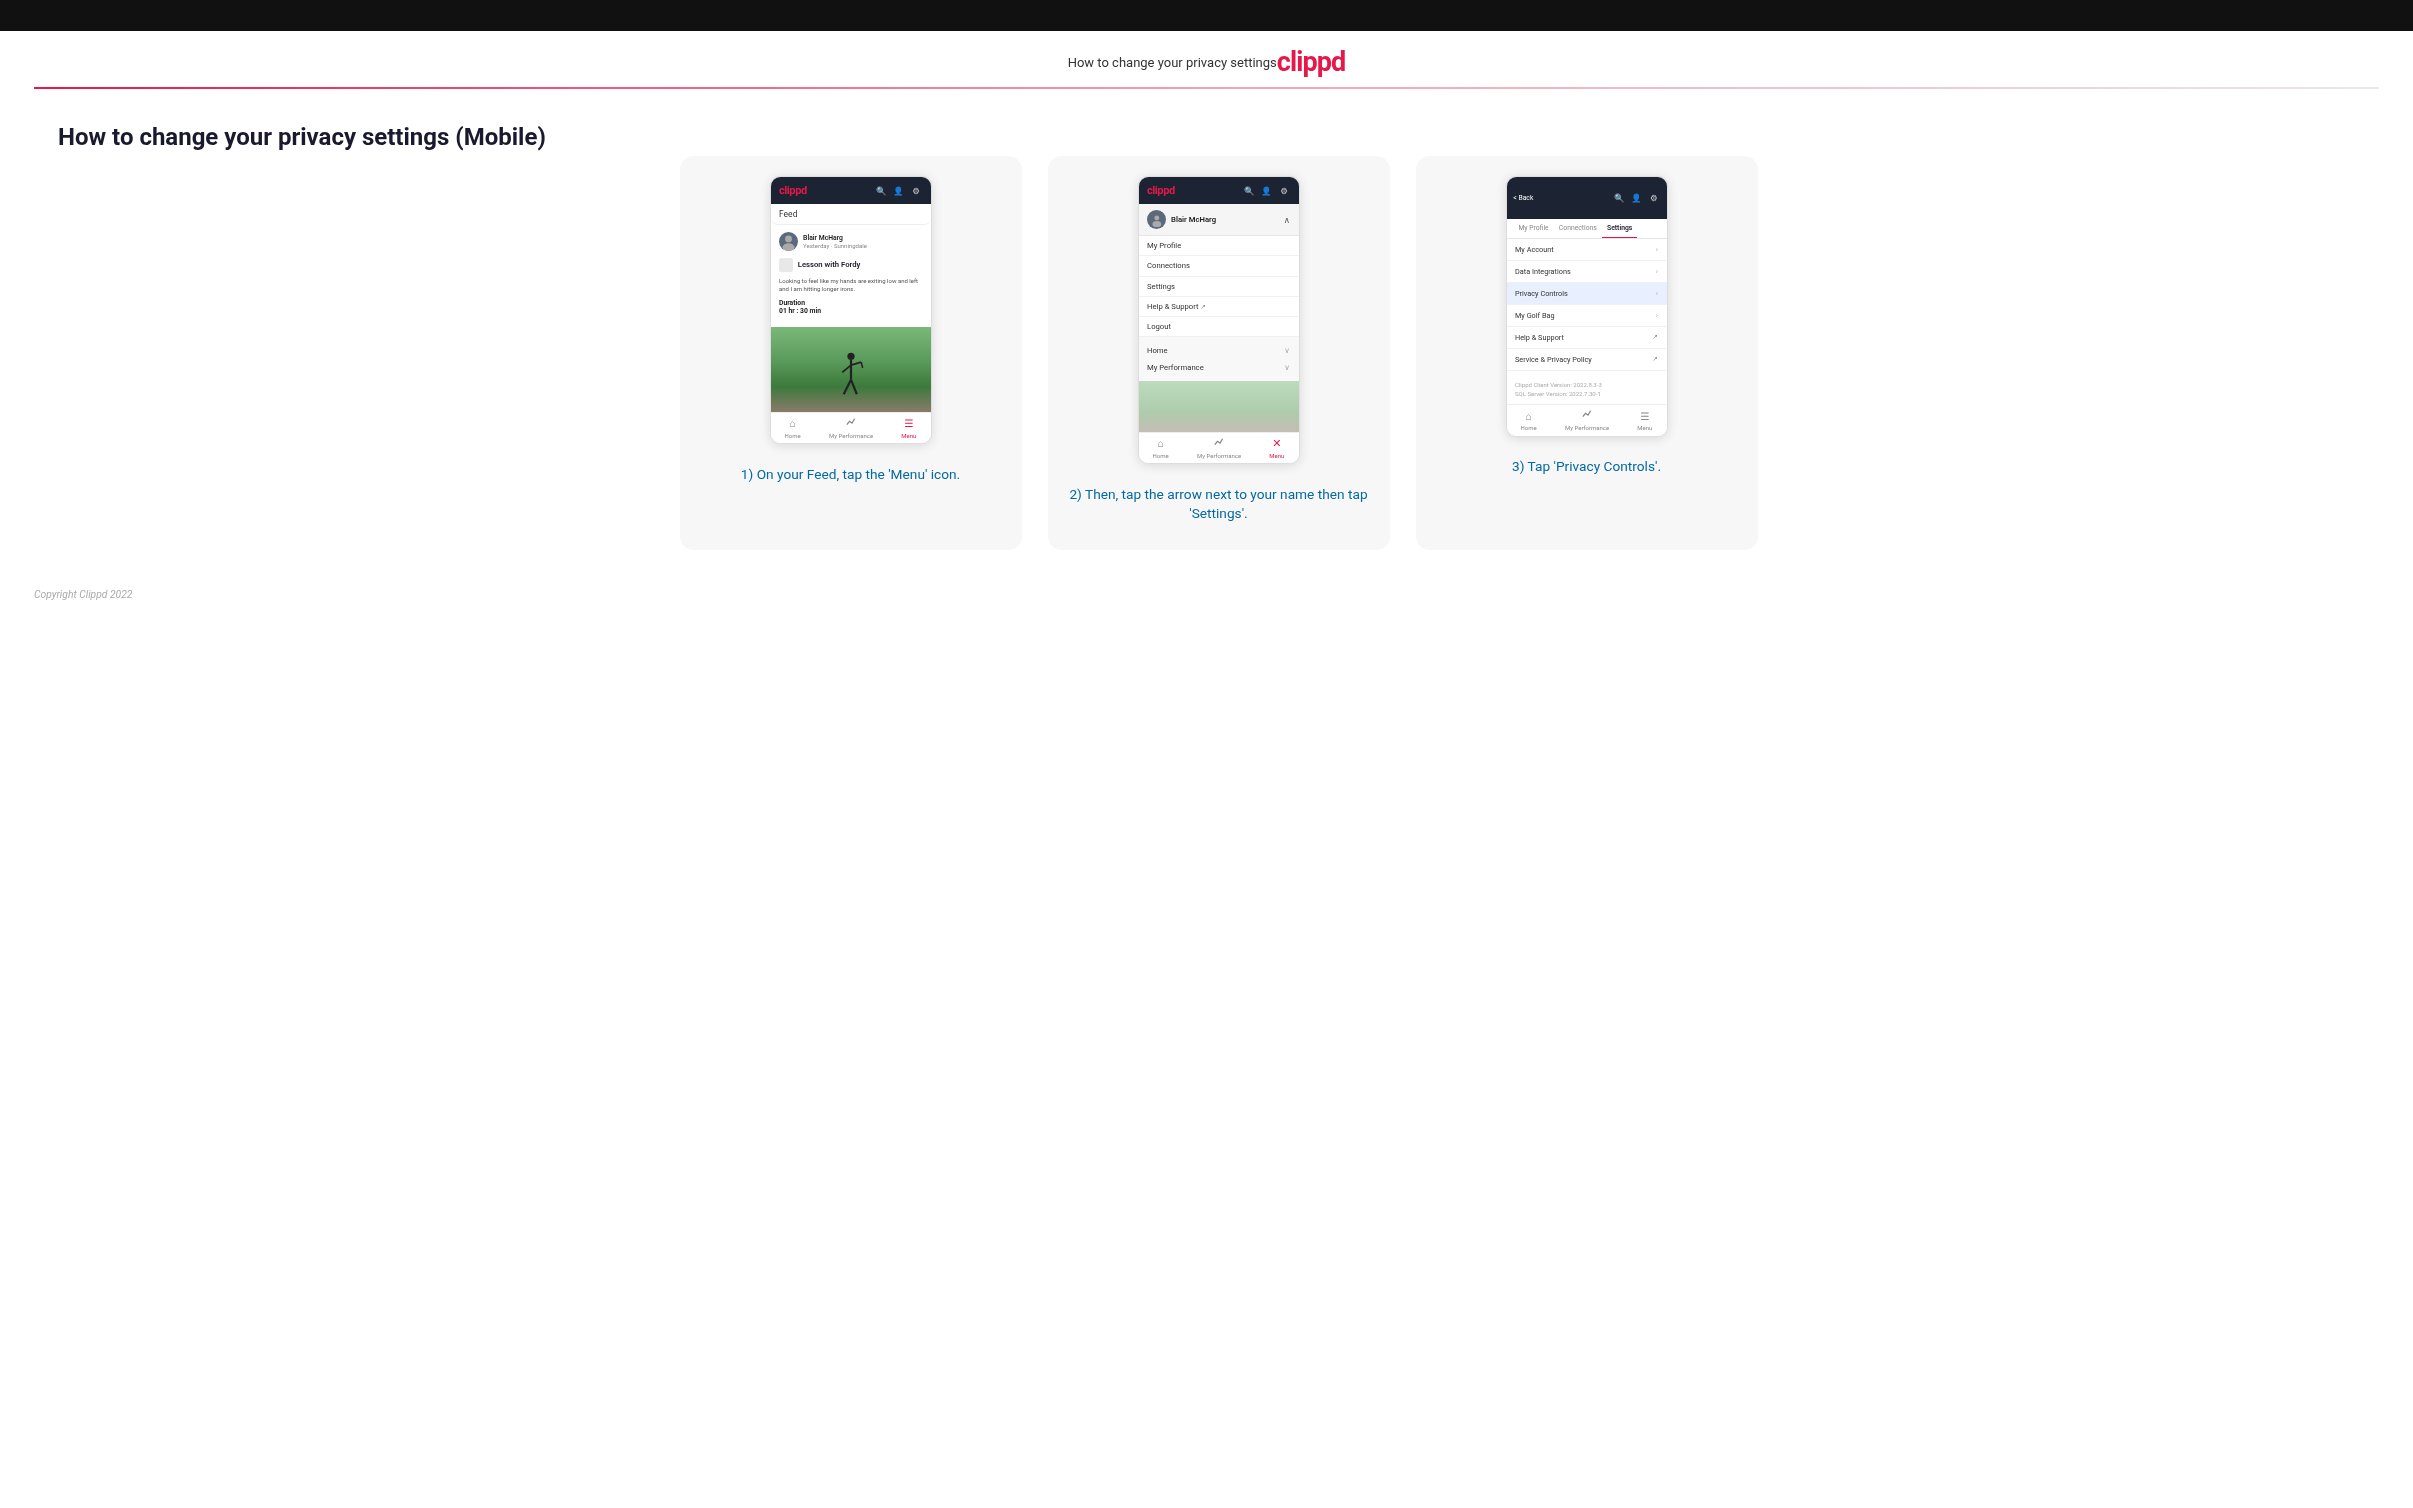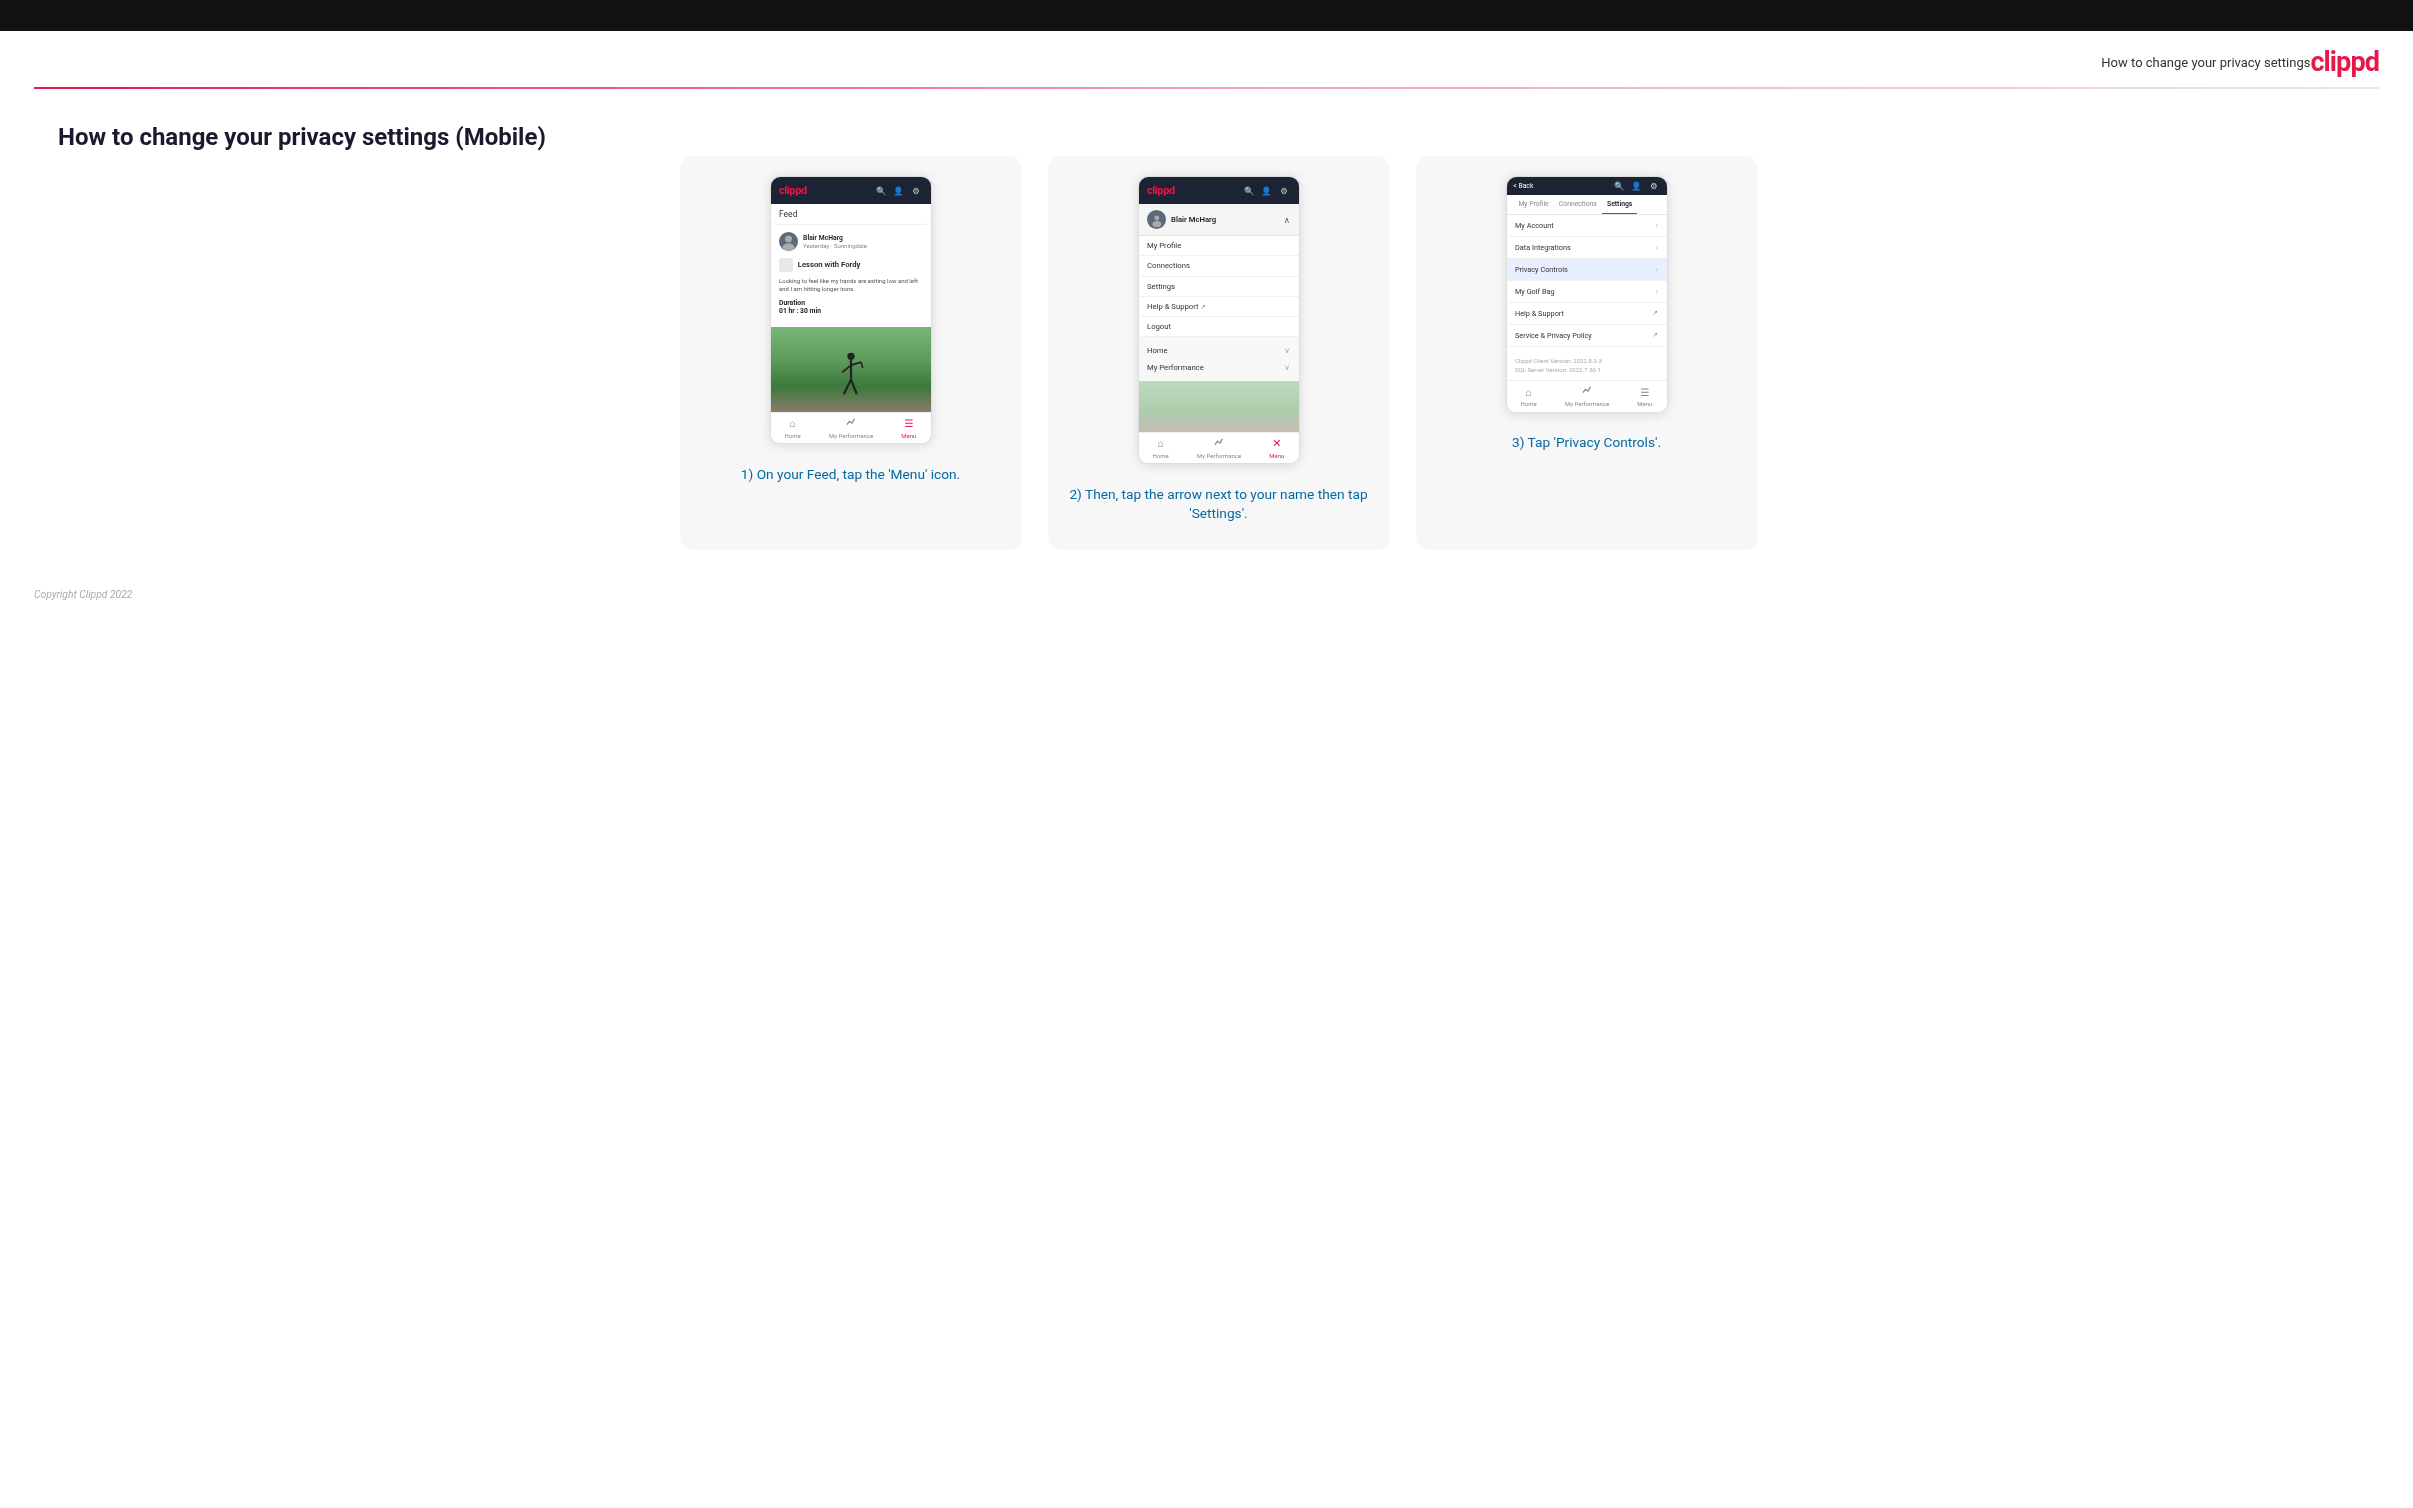--- a/index.html
+++ b/index.html
@@ -11,21 +11,21 @@
     
     .top-bar {
       background: #111;
       height: 31px;
       width: 100%;
     }
     
     .header {
       display: flex;
       align-items: center;
-      justify-content: flex-end;
+      justify-content: center;
       padding: 15.4px 34px 8.5px 34px;
     }
     .header-title {
       font-size: 13px;
       color: #333;
     }
     .logo {
       font-size: 27px;
       font-weight: 700;
       color: #e8174a;
@@ -285,21 +285,21 @@
       color: #e8174a;
       font-size: 11px;
     }
     
     .settings-back-bar {
       display: flex;
       align-items: center;
       justify-content: space-between;
       padding: 4.3px 6.8px;
       background: #1c2333;
-      height: 18px;
+      height: 42px;
     }
     .back-btn {
       color: #fff;
       font-size: 6.8px;
       display: flex;
       align-items: center;
       gap: 2.6px;
     }
     .settings-tabs {
       display: flex;

